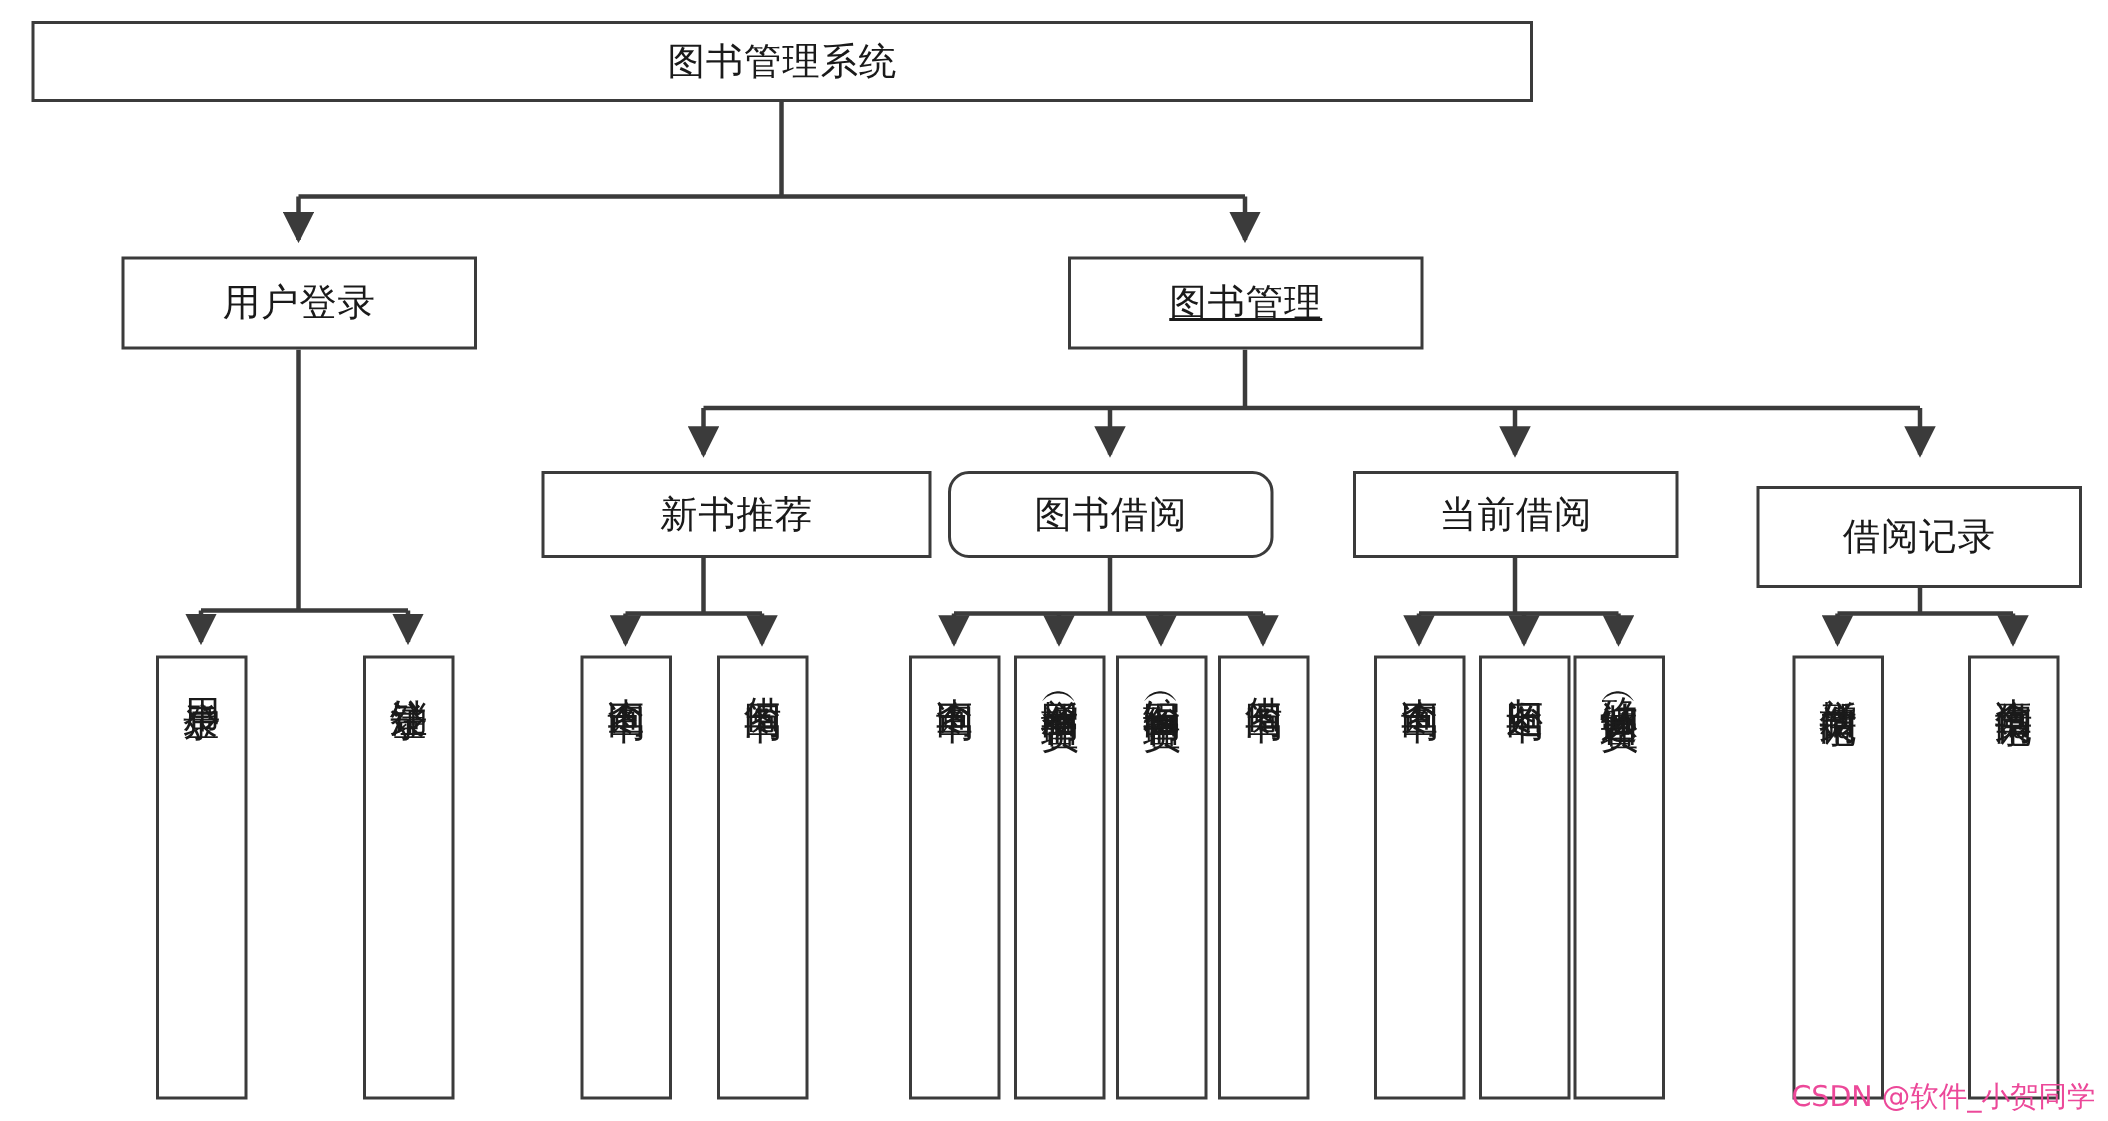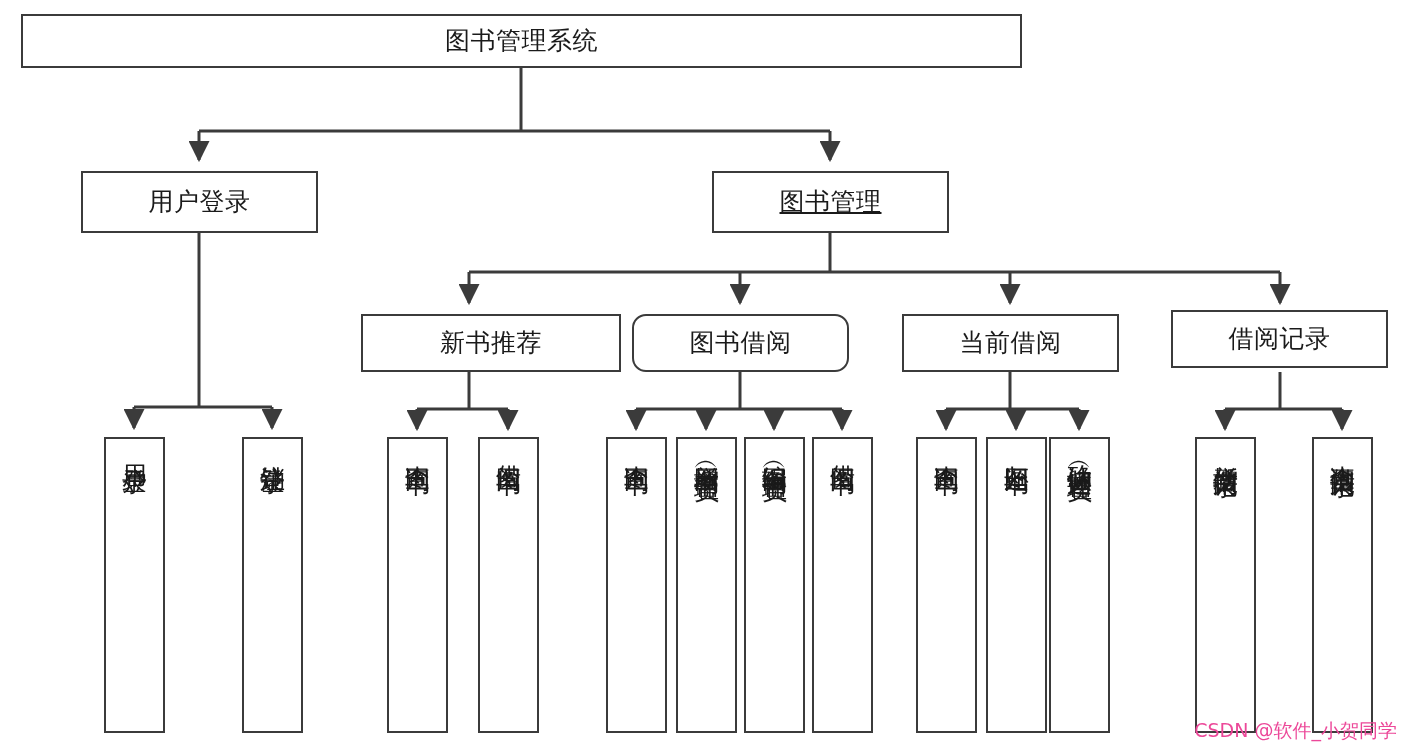--- a/index.html
+++ b/index.html
@@ -112,21 +112,21 @@
 
   <div class="node h-node" style="left:361px;top:314px;width:260px;height:58px;">
     <span class="lbl">新书推荐</span>
   </div>
   <div class="node h-node" style="left:632px;top:314px;width:217px;height:58px;border-radius:14px;">
     <span class="lbl">图书借阅</span>
   </div>
   <div class="node h-node" style="left:902px;top:314px;width:217px;height:58px;">
     <span class="lbl">当前借阅</span>
   </div>
-  <div class="node h-node" style="left:1171px;top:310px;width:217px;height:58px;">
+  <div class="node h-node" style="left:1171px;top:324px;width:217px;height:68px;">
     <span class="lbl">借阅记录</span>
   </div>
 
   <div class="node v-node" style="left:104px;top:437px;width:61px;height:296px;">
     <span class="lbl">用户登录</span>
   </div>
   <div class="node v-node" style="left:242px;top:437px;width:61px;height:296px;">
     <span class="lbl">注销登录</span>
   </div>
 

